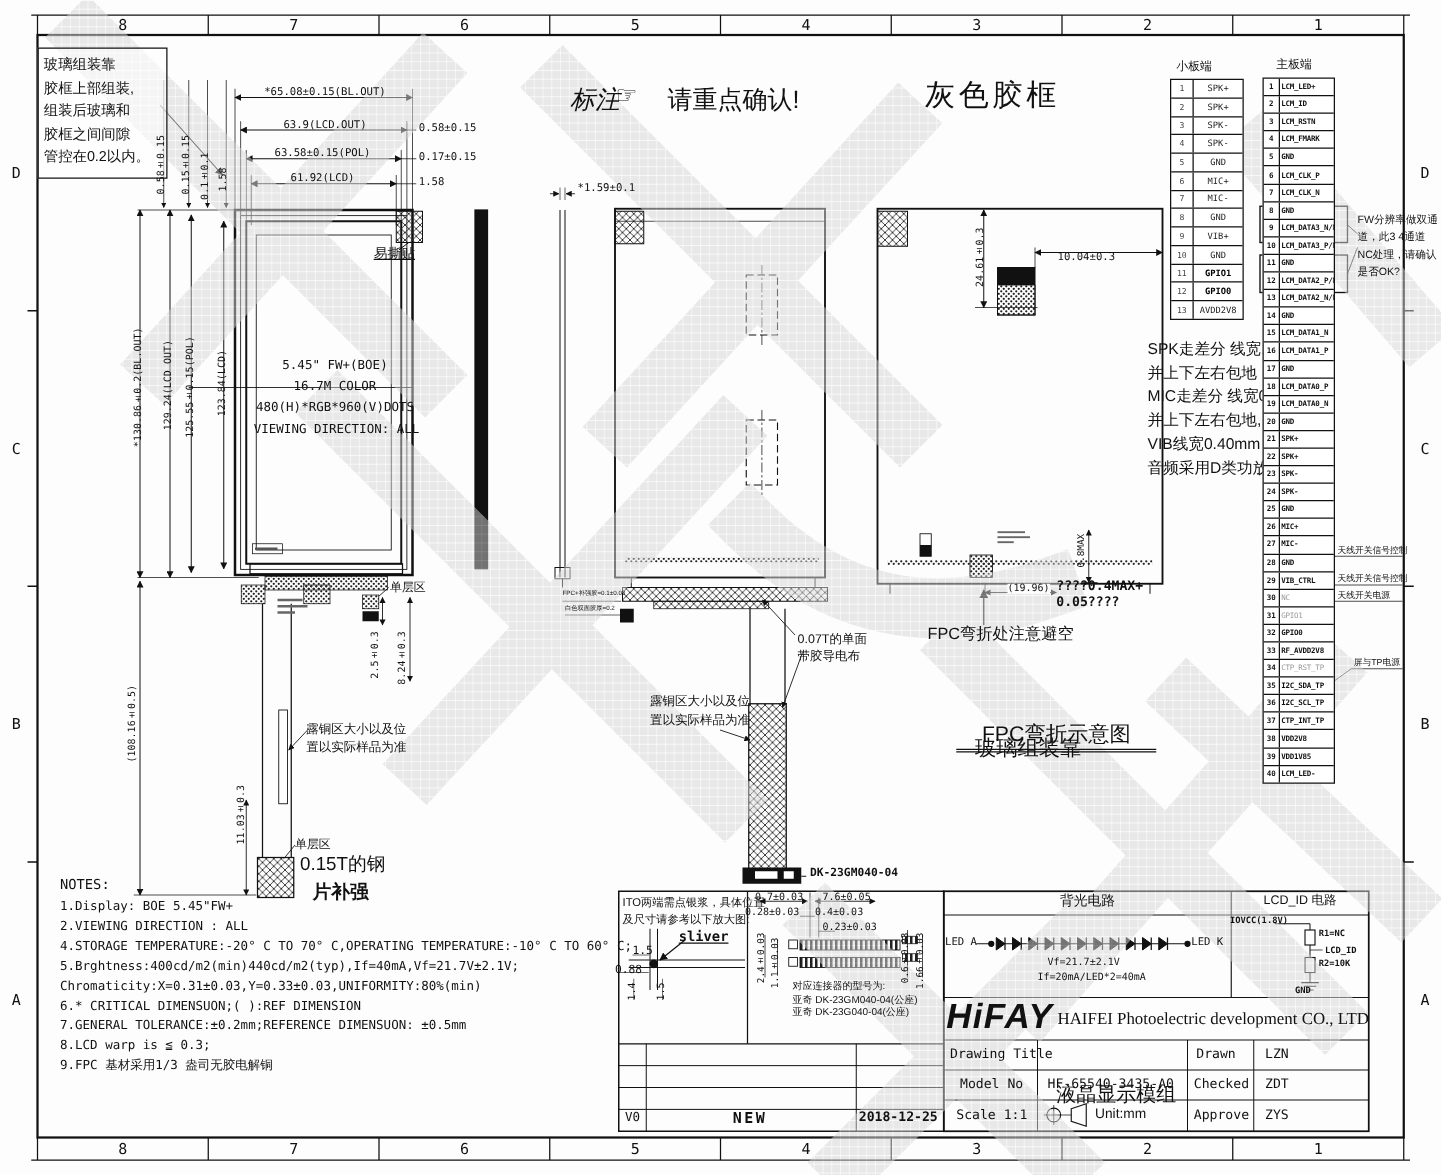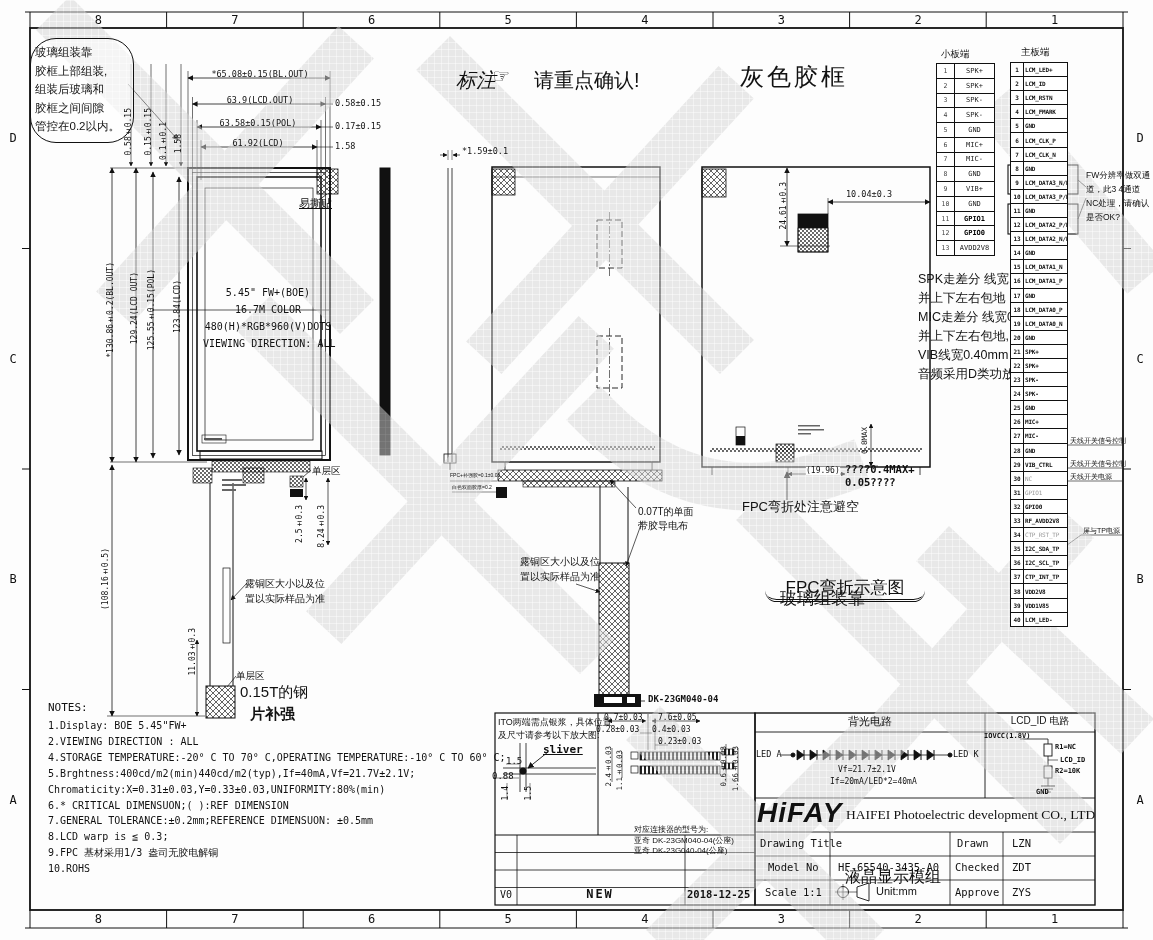--- a/index.html
+++ b/index.html
@@ -1,21 +1,21 @@
 <!DOCTYPE html>
 <html><head>
 <meta charset="utf-8">
 <style>
   html,body{margin:0;padding:0;background:#fff;}
   #sheet{position:relative;width:1153px;height:940px;background:#fdfdfd;overflow:hidden;
          font-family:"Liberation Sans",sans-serif;color:#111;}
   svg{position:absolute;left:0;top:0;z-index:1;}
   .t{position:absolute;white-space:nowrap;line-height:1;color:#111;z-index:3;
      font-family:"DejaVu Sans Mono",monospace;}
-  .cn{font-family:"Liberation Sans",sans-serif;border-radius:26px;}
+  .cn{font-family:"Liberation Sans",sans-serif;}
   .vt{position:absolute;writing-mode:vertical-rl;transform:rotate(180deg);white-space:nowrap;
       color:#111;z-index:3;font-family:"DejaVu Sans Mono",monospace;}
   .lines{position:absolute;z-index:3;}
   .lines>div{white-space:nowrap;}
   .u{text-decoration:underline;}
   .ctr{text-align:center;}
   .notebox{position:absolute;left:30px;top:38px;width:98px;height:99px;border:1px solid #111;
            padding:4px 0 0 4px;z-index:3;background:rgba(255,255,255,.55);}
   .ptable{position:absolute;border:1.2px solid #111;background:#fff;z-index:4;}
   .prow{display:flex;border-top:.8px solid #111;}
@@ -400,21 +400,21 @@
     </div>
 <div class="lines cn" style="left:520px;top:554px;font-size:10px;line-height:15px;">
       <div>露铜区大小以及位</div>
       <div>置以实际样品为准</div>
     </div>
 <div class="t cn" style="left:450px;top:473px;font-size:5px;">FPC+补强胶=0.1±0.03</div>
 <div class="t cn" style="left:452px;top:485px;font-size:5px;">白色双面胶厚=0.2</div>
 <div class="t" style="left:648px;top:695px;font-size:9px;font-weight:bold;">DK-23GM040-04</div>
 
 <div class="vt" style="left:779px;top:182px;font-size:8px;">24.61±0.3</div>
-<div class="t" style="left:846px;top:190px;font-size:8.5px;">10.04±0.3</div>
+<div class="t" style="left:846px;top:202px;font-size:8.5px;">10.04±0.3</div>
 <div class="t" style="left:806px;top:467px;font-size:8px;background:#fdfdfd;">(19.96)</div>
 <div class="vt" style="left:860px;top:427px;font-size:7.5px;">0.8MAX</div>
 <div class="t" style="left:845px;top:464px;font-size:10.5px;font-weight:bold;">????0.4MAX+</div>
 <div class="t" style="left:845px;top:477px;font-size:10.5px;font-weight:bold;">0.05????</div>
 <div class="t cn" style="left:742px;top:500px;font-size:13px;">FPC弯折处注意避空</div>
 <div class="t cn dbl" style="left:765px;top:553px;font-size:17px;width:160px;text-align:center;">FPC弯折示意图</div>
 <div class="t cn" style="left:780px;top:590px;font-size:17px;">玻璃组装靠</div>
 
 <div class="t cn" style="left:941px;top:49px;font-size:9.5px;">小板端</div>
 <div class="t cn" style="left:1021px;top:47px;font-size:9.5px;">主板端</div>
@@ -657,21 +657,20 @@
 <div class="lines" style="left:48px;top:718px;font:10px 'DejaVu Sans Mono',monospace;line-height:15.9px;">
       <div>1.Display: BOE 5.45"FW+</div>
       <div>2.VIEWING DIRECTION : ALL</div>
       <div>4.STORAGE TEMPERATURE:-20° C TO 70° C,OPERATING TEMPERATURE:-10° C TO 60° C;</div>
       <div>5.Brghtness:400cd/m2(min)440cd/m2(typ),If=40mA,Vf=21.7V±2.1V;</div>
       <div> Chromaticity:X=0.31±0.03,Y=0.33±0.03,UNIFORMITY:80%(min)</div>
       <div>6.* CRITICAL DIMENSUON;( ):REF DIMENSION</div>
       <div>7.GENERAL TOLERANCE:±0.2mm;REFERENCE DIMENSUON: ±0.5mm</div>
       <div>8.LCD warp is ≦ 0.3;</div>
       <div>9.FPC 基材采用1/3 盎司无胶电解铜</div>
-      <div>10.ROHS</div>
     </div>
 
 <div class="lines cn" style="left:498px;top:716px;font-size:9px;line-height:12.5px;">
       <div>ITO两端需点银浆，具体位置</div>
       <div>及尺寸请参考以下放大图:</div>
     </div>
 <div class="t u" style="left:543px;top:744px;font-size:11px;font-weight:bold;">sliver</div>
 <div class="t" style="left:506px;top:757px;font-size:9px;">1.5</div>
 <div class="t" style="left:492px;top:772px;font-size:9px;">0.88</div>
 <div class="vt" style="left:501px;top:786px;font-size:8px;">1.4</div>
@@ -679,21 +678,21 @@
 
 <div class="t" style="left:604px;top:714px;font-size:8px;">0.7±0.03</div>
 <div class="t" style="left:658px;top:714px;font-size:8px;">7.6±0.05</div>
 <div class="t" style="left:596px;top:726px;font-size:8px;">0.28±0.03</div>
 <div class="t" style="left:652px;top:726px;font-size:8px;">0.4±0.03</div>
 <div class="t" style="left:658px;top:738px;font-size:8px;">0.23±0.03</div>
 <div class="vt" style="left:604px;top:746px;font-size:7.5px;">2.4±0.03</div>
 <div class="vt" style="left:615px;top:750px;font-size:7.5px;">1.1±0.03</div>
 <div class="vt" style="left:719px;top:746px;font-size:7.5px;">0.6±0.03</div>
 <div class="vt" style="left:731px;top:746px;font-size:7.5px;">1.66±0.03</div>
-<div class="lines cn" style="left:634px;top:784px;font-size:8px;line-height:10.5px;margin-top:41px;">
+<div class="lines cn" style="left:634px;top:784px;font-size:8px;line-height:10.5px;">
       <div>对应连接器的型号为:</div>
       <div>亚奇 DK-23GM040-04(公座)</div>
       <div>亚奇 DK-23G040-04(公座)</div>
     </div>
 
 <div class="t" style="left:500px;top:890px;font-size:10px;">V0</div>
 <div class="t ctr" style="left:560px;top:888px;width:80px;font-size:12px;letter-spacing:2px;font-weight:bold;">NEW</div>
 <div class="t" style="left:687px;top:889px;font-size:10.5px;font-weight:bold;">2018-12-25</div>
 
 <div class="t cn ctr" style="left:810px;top:716px;width:120px;font-size:11px;">背光电路</div>

